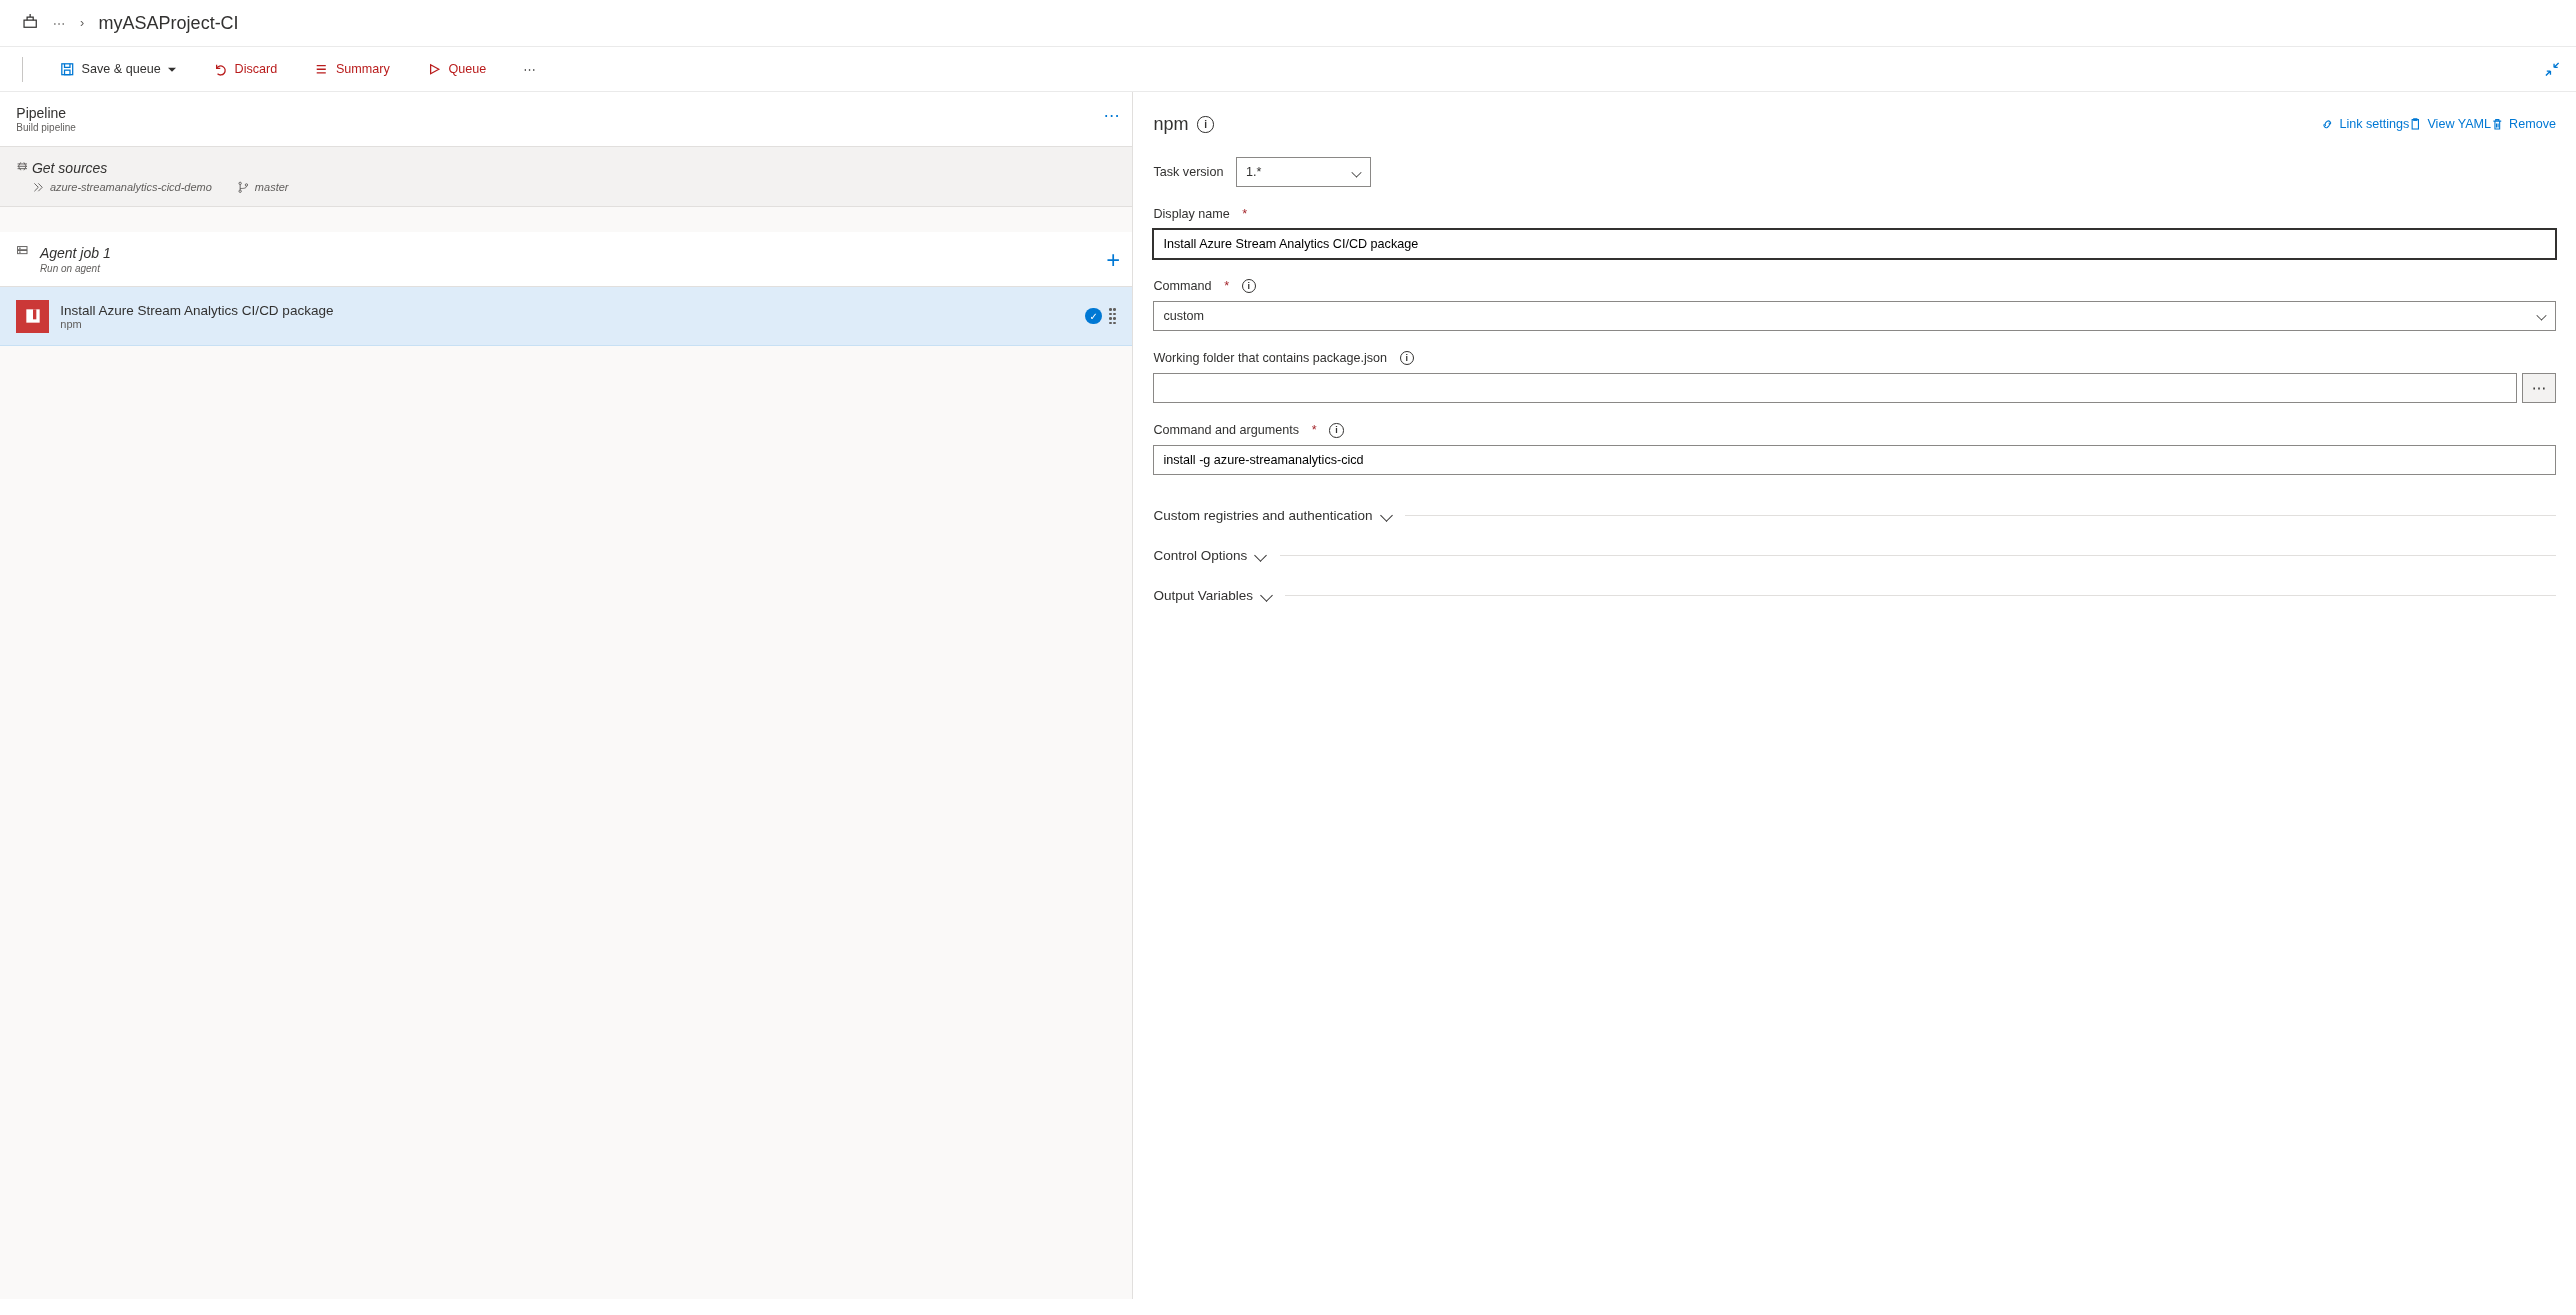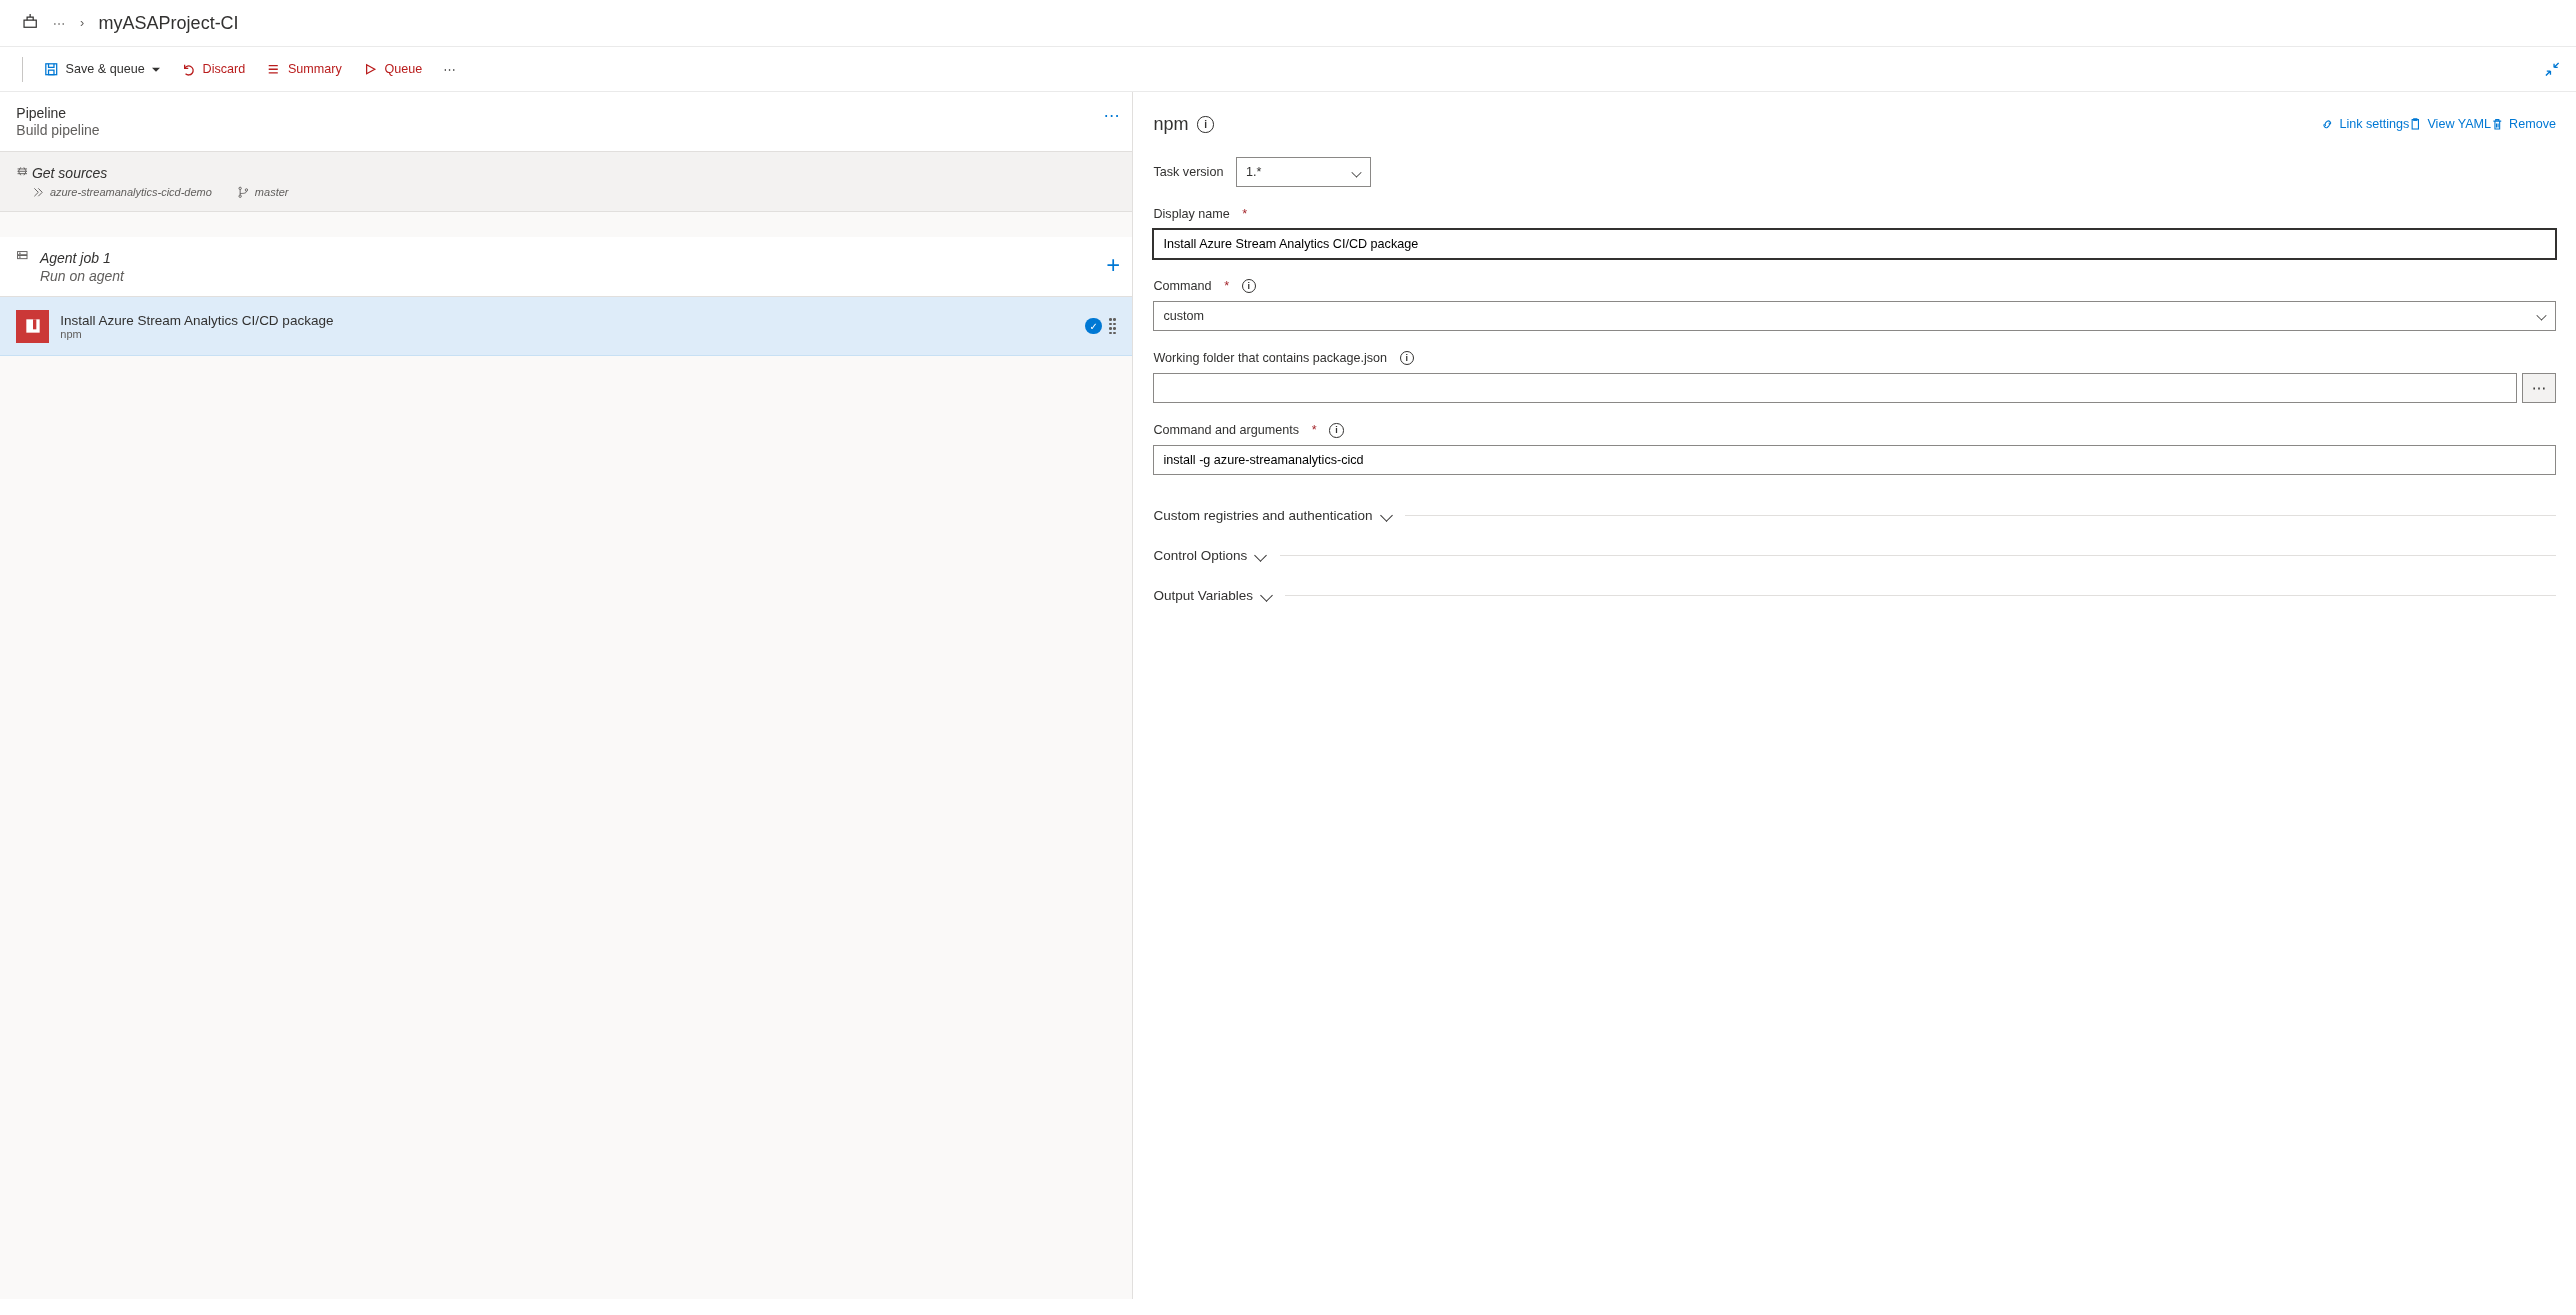--- a/index.html
+++ b/index.html
@@ -5,38 +5,38 @@
 * { box-sizing: border-box; margin: 0; padding: 0; }
 body { font-family: "Segoe UI", -apple-system, sans-serif; font-size: 12.6px; color: #323130; background: #fff; }
 
 
 .breadcrumb-bar { display:flex; align-items:center; padding: 12.6px 22px; border-bottom:0.9px solid #eaeaea; gap:14.5px; }
 .breadcrumb-bar .crumb-title { font-size:18px; font-weight:400; }
 .bc-icon { width:16.3px; height:16.3px; color:#323130; }
 .bc-sep { color:#605e5c; }
 
 
-.toolbar { display:flex; align-items:center; padding: 9px 8px 9px 22px; border-bottom:0.9px solid #eaeaea; gap:3px; }
+.toolbar { display:flex; align-items:center; padding: 9px 8px 9px 22px; border-bottom:0.9px solid #eaeaea; gap:19px; }
 .tb-divider { width:0.9px; height:25px; background:#c8c6c4; margin-right:9px; }
 .tb-btn { display:inline-flex; align-items:center; gap:7.2px; padding:5.4px 9px; background:none; border:none; cursor:pointer; font-size:12.6px; color:#323130; }
 .tb-btn.disabled { color:#b91c1c; cursor:default; }
 .tb-btn svg, .tb-btn .svg { width:14.5px; height:14.5px; }
 .tb-right { margin-left:auto; display:flex; align-items:center; gap:9px; }
 .chev-down { display:inline-block; border:4.5px solid transparent; border-top-color:#323130; transform:translateY(2.7px); }
 
 
 .main { display:flex; height: calc(100vh - 108px); }
 .left { width:44%; border-right:0.9px solid #e1dfdd; background:#faf9f8; display:flex; flex-direction:column; overflow:auto; }
 .right { flex:1; padding: 22px 20px; overflow:auto; }
 
 
 .block { background:#fff; border-bottom:0.9px solid #e1dfdd; padding:12.6px 16.3px; position:relative; }
 .block.pipeline { background:#fff; }
 .block .blk-title { font-size:14px; font-weight:400; }
-.block .blk-sub { font-size:14px; color:#605e5c; margin-top:1.8px; }
+.block .blk-sub { font-size:10px; color:#605e5c; margin-top:1.8px; }
 .block .right-action { position:absolute; right:12.6px; top:14.5px; color:#0078d4; font-size:16.3px; cursor:pointer; }
 .block.sources { background:#f3f2f1; }
 .src-row { display:flex; align-items:center; gap:25px; font-size:11px; color:#605e5c; margin-top:5.4px; }
 .src-item { display:inline-flex; align-items:center; gap:5.4px; }
 .block.agentjob { background:#fff; margin-top:25px;font-style:italic; }
 .block.agentjob .plus { color:#0078d4; font-size:23.5px; font-weight:300; }
 
 .task-row { background:#deecf9; padding:12.6px 16.3px; display:flex; align-items:center; gap:11px; border-bottom:0.9px solid #c7e0f4; position:relative; }
 .npm-badge { width:33px; height:33px; background:#cb3837; display:flex; align-items:center; justify-content:center; }
 .npm-badge svg { width:20px; height:20px; }

